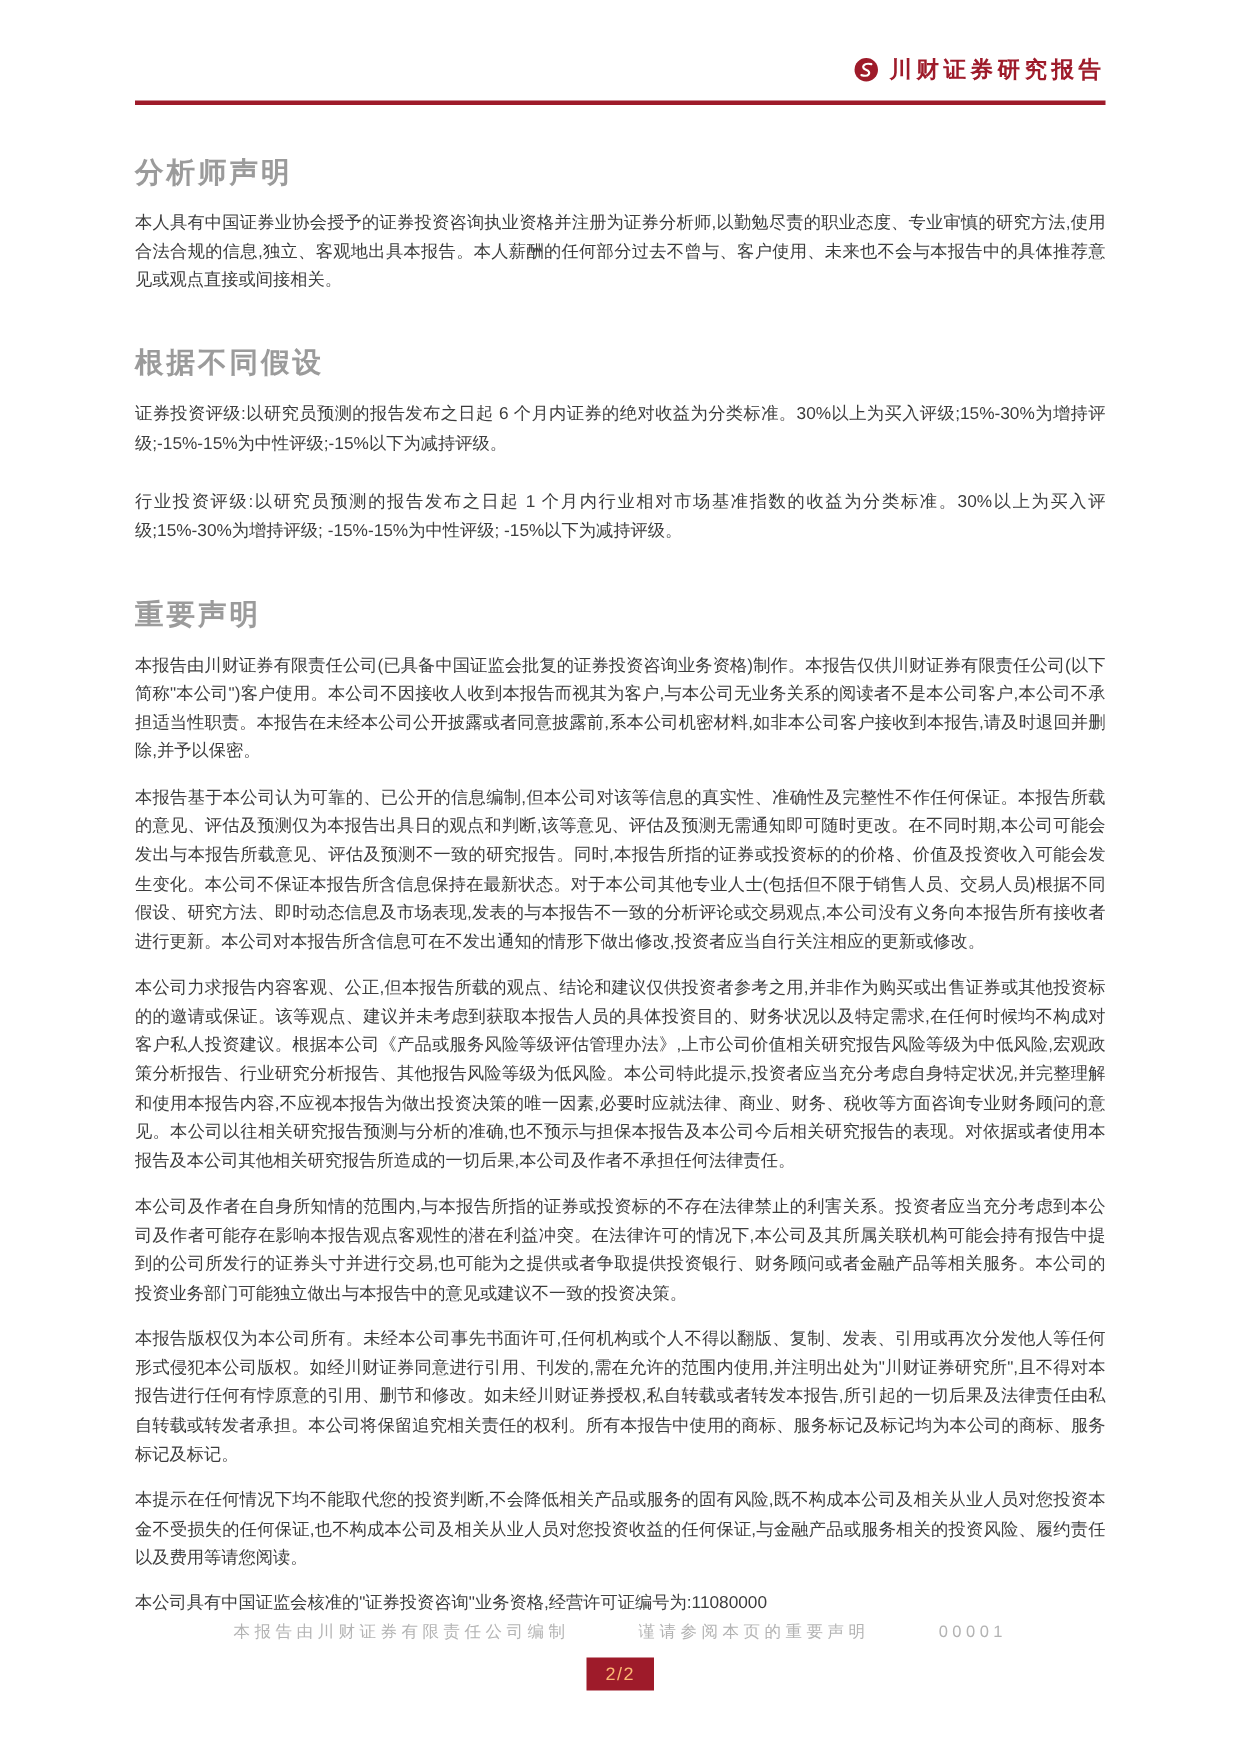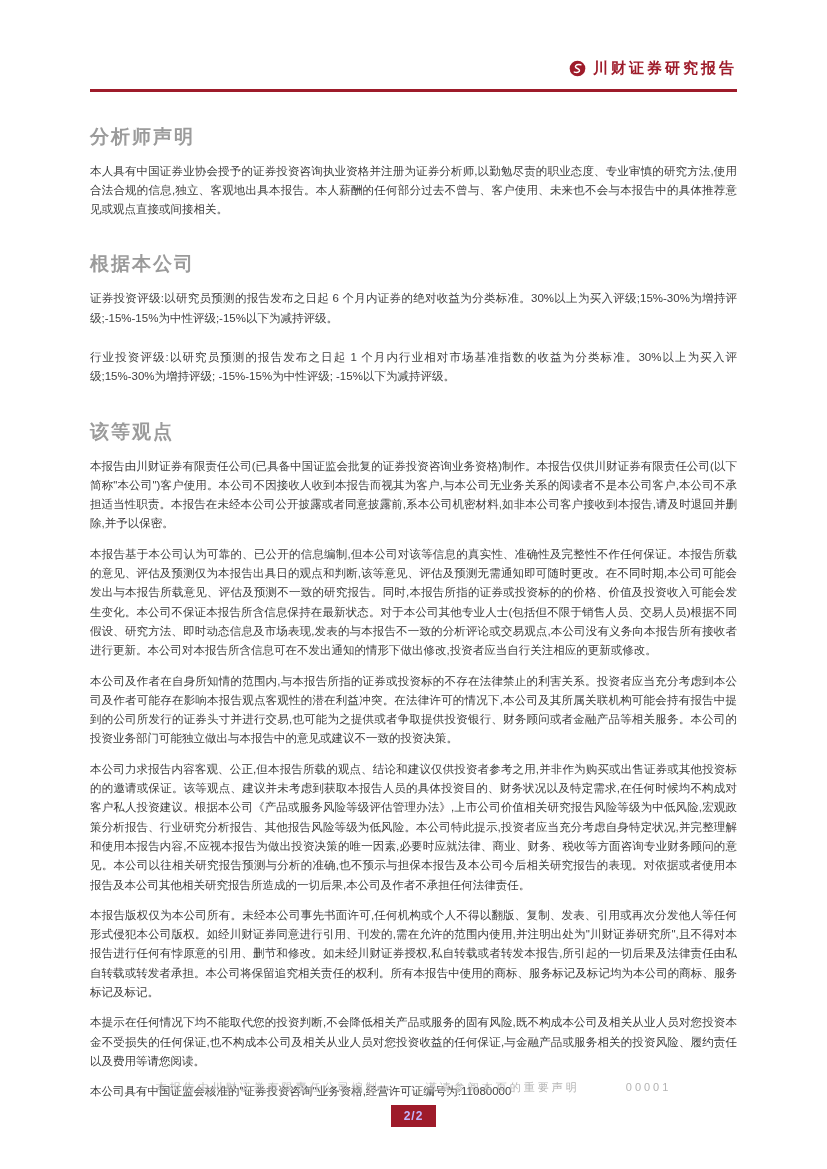--- a/index.html
+++ b/index.html
@@ -13,21 +13,21 @@
   body{
     width:827px;height:1169px;
     margin:0 auto;
     font-family:"Liberation Sans","DejaVu Sans",sans-serif;
     color:var(--body-text);
     position:relative;
     overflow:hidden;
   }
   .page{
     width:100%;height:100%;
-    padding:58px 90px 0 90px;
+    padding:36px 90px 0 90px;
     position:relative;
   }
   
   .header{width:100%;}
   .brand-row{
     display:flex;
     justify-content:flex-end;
     align-items:center;
     gap:7px;
     height:20px;
@@ -78,23 +78,23 @@
     font-size:11px;
     color:var(--footer-gray);
     letter-spacing:3px;
     white-space:nowrap;
   }
   .footer-note span{margin:0 20px;}
   .page-badge{
     display:inline-block;
     margin-top:10px;
     background:var(--brand-red);
-    color:#c4b5fd;
+    color:#fdba74;
     font-size:12px;
-    font-weight:bold;
+    font-weight:normal;
     line-height:1;
     padding:5px 13px;
     letter-spacing:1px;
   }
 </style>
 </head>
 <body>
 
 <div class="page">
 
@@ -112,31 +112,31 @@
   </header>
 
   <main>
 
     <section class="section">
       <h2>分析师声明</h2>
       <p>本人具有中国证券业协会授予的证券投资咨询执业资格并注册为证券分析师,以勤勉尽责的职业态度、专业审慎的研究方法,使用合法合规的信息,独立、客观地出具本报告。本人薪酬的任何部分过去不曾与、客户使用、未来也不会与本报告中的具体推荐意见或观点直接或间接相关。</p>
     </section>
 
     <section class="section section-ratings">
-      <h2>根据本公司</h2>
+      <h2>根据不同假设</h2>
       <p>证券投资评级:以研究员预测的报告发布之日起 6 个月内证券的绝对收益为分类标准。30%以上为买入评级;15%-30%为增持评级;-15%-15%为中性评级;-15%以下为减持评级。</p>
       <p>行业投资评级:以研究员预测的报告发布之日起 1 个月内行业相对市场基准指数的收益为分类标准。30%以上为买入评级;15%-30%为增持评级; -15%-15%为中性评级; -15%以下为减持评级。</p>
     </section>
 
     <section class="section">
-      <h2>该等观点</h2>
+      <h2>重要声明</h2>
       <p>本报告由川财证券有限责任公司(已具备中国证监会批复的证券投资咨询业务资格)制作。本报告仅供川财证券有限责任公司(以下简称"本公司")客户使用。本公司不因接收人收到本报告而视其为客户,与本公司无业务关系的阅读者不是本公司客户,本公司不承担适当性职责。本报告在未经本公司公开披露或者同意披露前,系本公司机密材料,如非本公司客户接收到本报告,请及时退回并删除,并予以保密。</p>
       <p>本报告基于本公司认为可靠的、已公开的信息编制,但本公司对该等信息的真实性、准确性及完整性不作任何保证。本报告所载的意见、评估及预测仅为本报告出具日的观点和判断,该等意见、评估及预测无需通知即可随时更改。在不同时期,本公司可能会发出与本报告所载意见、评估及预测不一致的研究报告。同时,本报告所指的证券或投资标的的价格、价值及投资收入可能会发生变化。本公司不保证本报告所含信息保持在最新状态。对于本公司其他专业人士(包括但不限于销售人员、交易人员)根据不同假设、研究方法、即时动态信息及市场表现,发表的与本报告不一致的分析评论或交易观点,本公司没有义务向本报告所有接收者进行更新。本公司对本报告所含信息可在不发出通知的情形下做出修改,投资者应当自行关注相应的更新或修改。</p>
+      <p>本公司力求报告内容客观、公正,但本报告所载的观点、结论和建议仅供投资者参考之用,并非作为购买或出售证券或其他投资标的的邀请或保证。该等观点、建议并未考虑到获取本报告人员的具体投资目的、财务状况以及特定需求,在任何时候均不构成对客户私人投资建议。根据本公司《产品或服务风险等级评估管理办法》,上市公司价值相关研究报告风险等级为中低风险,宏观政策分析报告、行业研究分析报告、其他报告风险等级为低风险。本公司特此提示,投资者应当充分考虑自身特定状况,并完整理解和使用本报告内容,不应视本报告为做出投资决策的唯一因素,必要时应就法律、商业、财务、税收等方面咨询专业财务顾问的意见。本公司以往相关研究报告预测与分析的准确,也不预示与担保本报告及本公司今后相关研究报告的表现。对依据或者使用本报告及本公司其他相关研究报告所造成的一切后果,本公司及作者不承担任何法律责任。</p>
       <p>本公司及作者在自身所知情的范围内,与本报告所指的证券或投资标的不存在法律禁止的利害关系。投资者应当充分考虑到本公司及作者可能存在影响本报告观点客观性的潜在利益冲突。在法律许可的情况下,本公司及其所属关联机构可能会持有报告中提到的公司所发行的证券头寸并进行交易,也可能为之提供或者争取提供投资银行、财务顾问或者金融产品等相关服务。本公司的投资业务部门可能独立做出与本报告中的意见或建议不一致的投资决策。</p>
-      <p>本公司力求报告内容客观、公正,但本报告所载的观点、结论和建议仅供投资者参考之用,并非作为购买或出售证券或其他投资标的的邀请或保证。该等观点、建议并未考虑到获取本报告人员的具体投资目的、财务状况以及特定需求,在任何时候均不构成对客户私人投资建议。根据本公司《产品或服务风险等级评估管理办法》,上市公司价值相关研究报告风险等级为中低风险,宏观政策分析报告、行业研究分析报告、其他报告风险等级为低风险。本公司特此提示,投资者应当充分考虑自身特定状况,并完整理解和使用本报告内容,不应视本报告为做出投资决策的唯一因素,必要时应就法律、商业、财务、税收等方面咨询专业财务顾问的意见。本公司以往相关研究报告预测与分析的准确,也不预示与担保本报告及本公司今后相关研究报告的表现。对依据或者使用本报告及本公司其他相关研究报告所造成的一切后果,本公司及作者不承担任何法律责任。</p>
       <p>本报告版权仅为本公司所有。未经本公司事先书面许可,任何机构或个人不得以翻版、复制、发表、引用或再次分发他人等任何形式侵犯本公司版权。如经川财证券同意进行引用、刊发的,需在允许的范围内使用,并注明出处为"川财证券研究所",且不得对本报告进行任何有悖原意的引用、删节和修改。如未经川财证券授权,私自转载或者转发本报告,所引起的一切后果及法律责任由私自转载或转发者承担。本公司将保留追究相关责任的权利。所有本报告中使用的商标、服务标记及标记均为本公司的商标、服务标记及标记。</p>
       <p>本提示在任何情况下均不能取代您的投资判断,不会降低相关产品或服务的固有风险,既不构成本公司及相关从业人员对您投资本金不受损失的任何保证,也不构成本公司及相关从业人员对您投资收益的任何保证,与金融产品或服务相关的投资风险、履约责任以及费用等请您阅读。</p>
       <p>本公司具有中国证监会核准的"证券投资咨询"业务资格,经营许可证编号为:11080000</p>
     </section>
 
   </main>
 
   <footer class="footer">
     <div class="footer-note">
       <span>本报告由川财证券有限责任公司编制</span>

